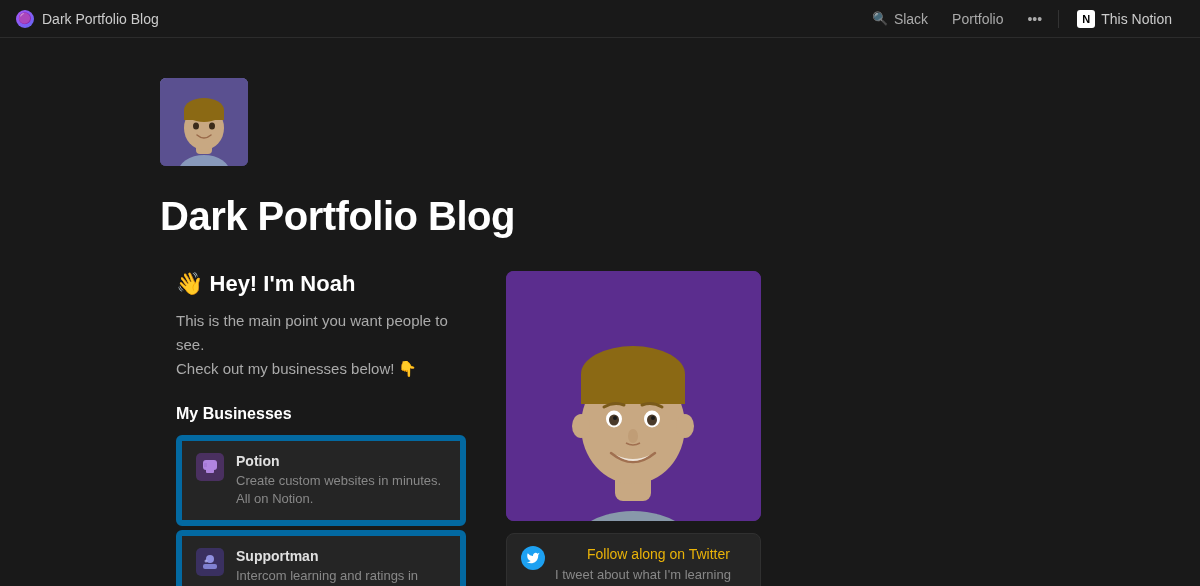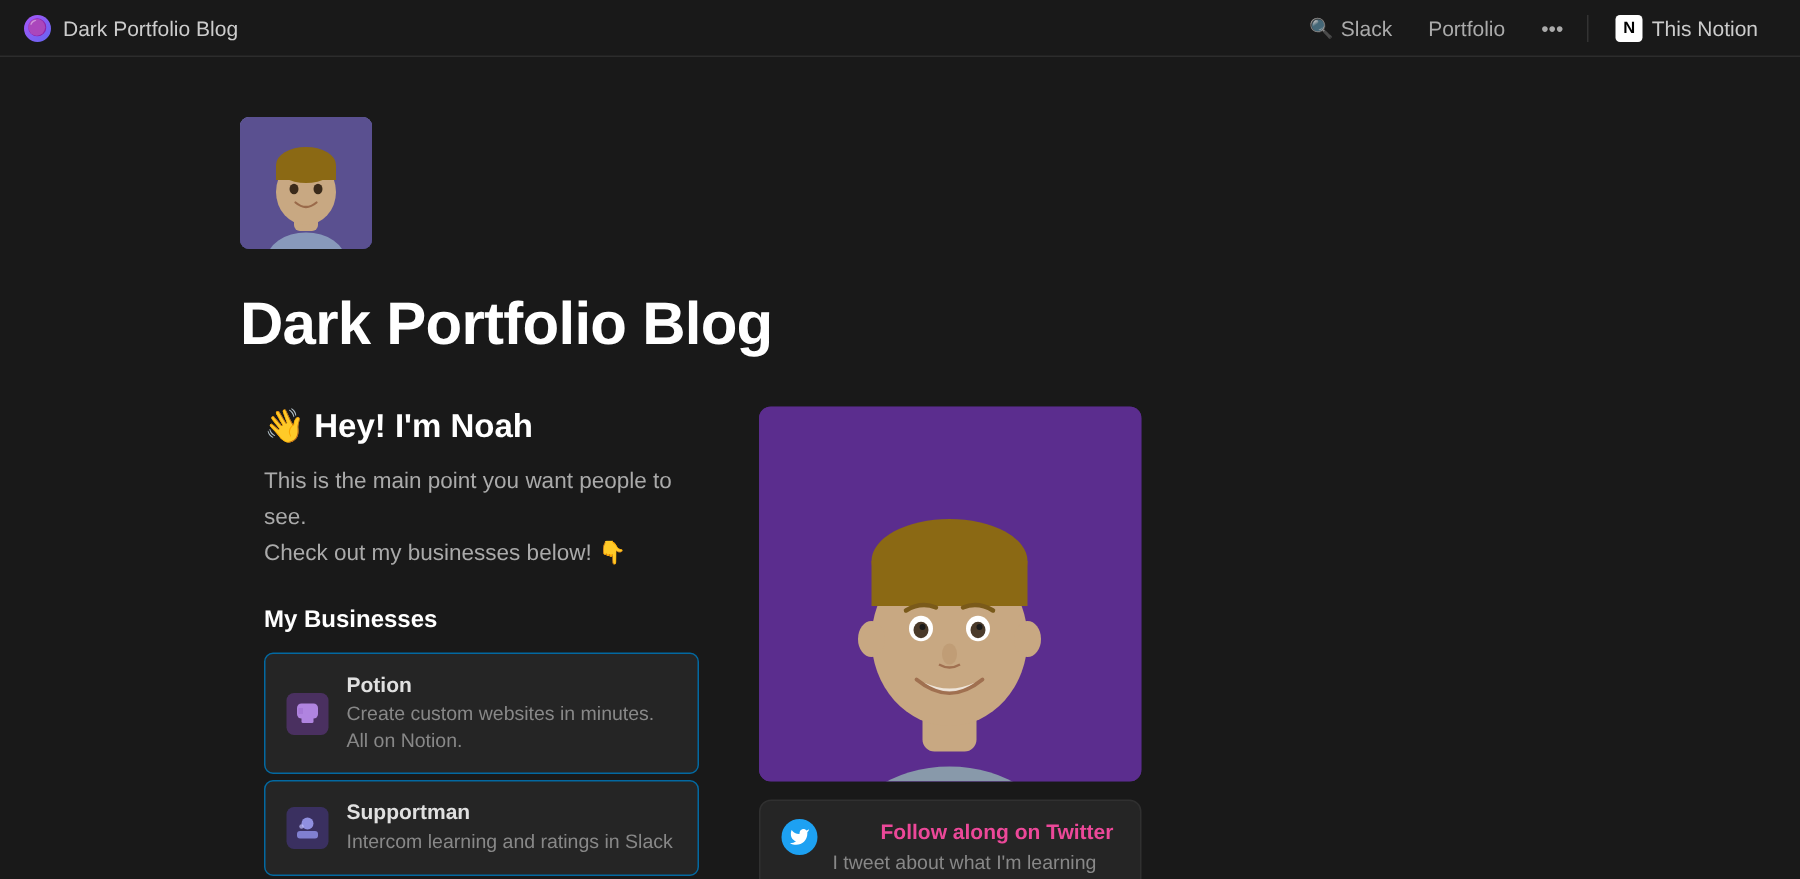--- a/index.html
+++ b/index.html
@@ -179,23 +179,23 @@
       gap: 4px;
     }
 
     .business-card {
       background: #252525;
       border-radius: 6px;
       padding: 12px 14px;
       cursor: pointer;
       transition: background 0.15s;
       display: flex;
-      align-items: center;
+      align-items: flex-start;
       gap: 12px;
-      border: 1px solid #0369a1;
+      border: 6px solid #0369a1;
     }
 
     .biz-icon {
       width: 28px;
       height: 28px;
       border-radius: 5px;
       flex-shrink: 0;
       display: flex;
       align-items: center;
       justify-content: center;
@@ -254,22 +254,22 @@
       display: flex;
       align-items: center;
       justify-content: center;
       flex-shrink: 0;
       font-size: 13px;
       color: #fff;
     }
     .twitter-content { flex: 1; }
     .twitter-title {
       font-size: 14px;
-      font-weight: 700;
-      color: #ec4899;
+      font-weight: 400;
+      color: #eab308;
       margin-bottom: 4px;
       padding-left: 32px;
     }
     .twitter-desc {
       font-size: 13px;
       color: #888;
       line-height: 1.4;
     }
   </style>
 </head>

